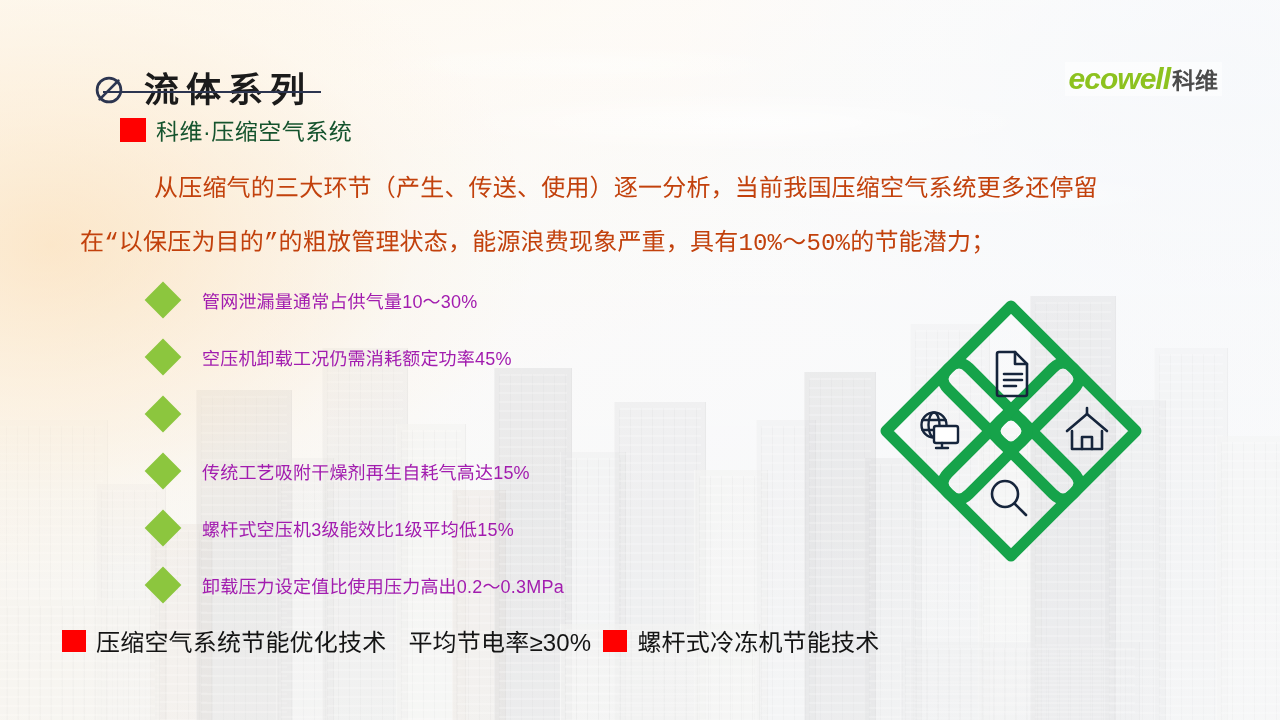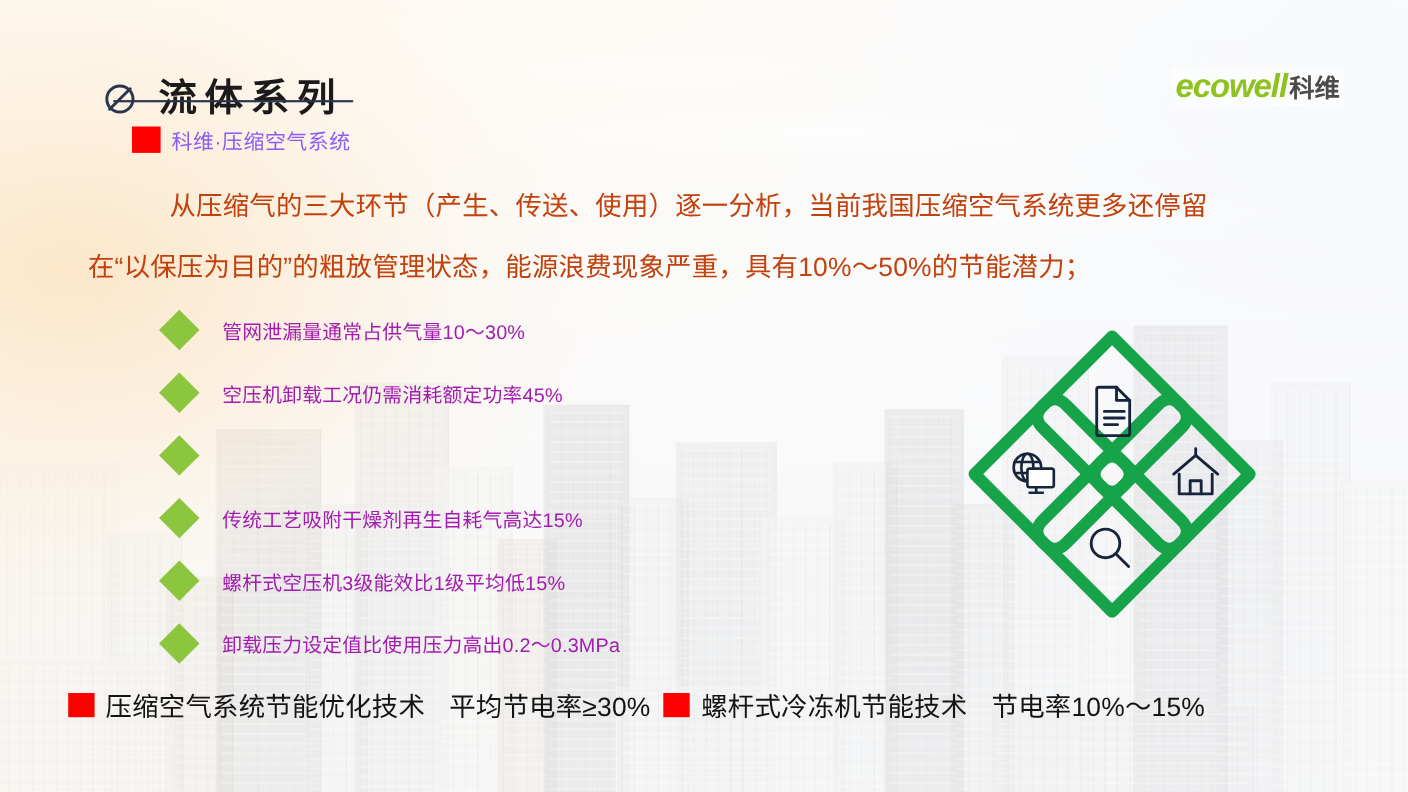--- a/index.html
+++ b/index.html
@@ -141,38 +141,38 @@
   
   .section-head {
     position: absolute;
     left: 120px; top: 113px;
     display: flex;
     align-items: center;
     gap: 10px;
   }
   .sq-red { width: 26px; height: 24px; background: #ff0000; display: block; }
   .section-head-text {
-    font-size: 19px;
-    color: #8b5cf6;
+    font-size: 23px;
+    color: #14532d;
     white-space: nowrap;
     letter-spacing: 0.5px;
   }
 
   
   .para {
     position: absolute;
     left: 80px; top: 160px;
     width: 1140px;
     font-size: 24px;
     color: #c2410c;
     line-height: 56px;
     text-indent: 74px;
     letter-spacing: 0.2px;
   }
-  .para .l2 { display: block; text-indent: 0; }
+  .para .l2 { display: block; text-indent: 0; font-family: Liberation Mono, monospace; }
 
   
   .bullets {
     position: absolute;
     left: 150px; top: 271px;
     width: 820px;
   }
   .bullet-row {
     display: flex;
     align-items: center;
@@ -336,21 +336,20 @@
       <div class="footer-item">
         <span class="footer-sq"></span>
         <span class="footer-text">压缩空气系统节能优化技术</span>
         <span class="footer-gap"></span>
         <span class="footer-text">平均节电率≥30%</span>
       </div>
       <div class="footer-item">
         <span class="footer-sq"></span>
         <span class="footer-text">螺杆式冷冻机节能技术</span>
         <span class="footer-gap"></span>
-        <span class="footer-text">节电率10%～15%</span>
       </div>
     </div>
 
     <div class="logo">
       <span class="logo-en">ecowell</span>
       <span class="logo-cn">科维</span>
     </div>
 
     <svg class="flower" viewBox="0 0 266 266">
       <g fill="none" stroke="#16a34a" stroke-width="11" stroke-linejoin="round">

